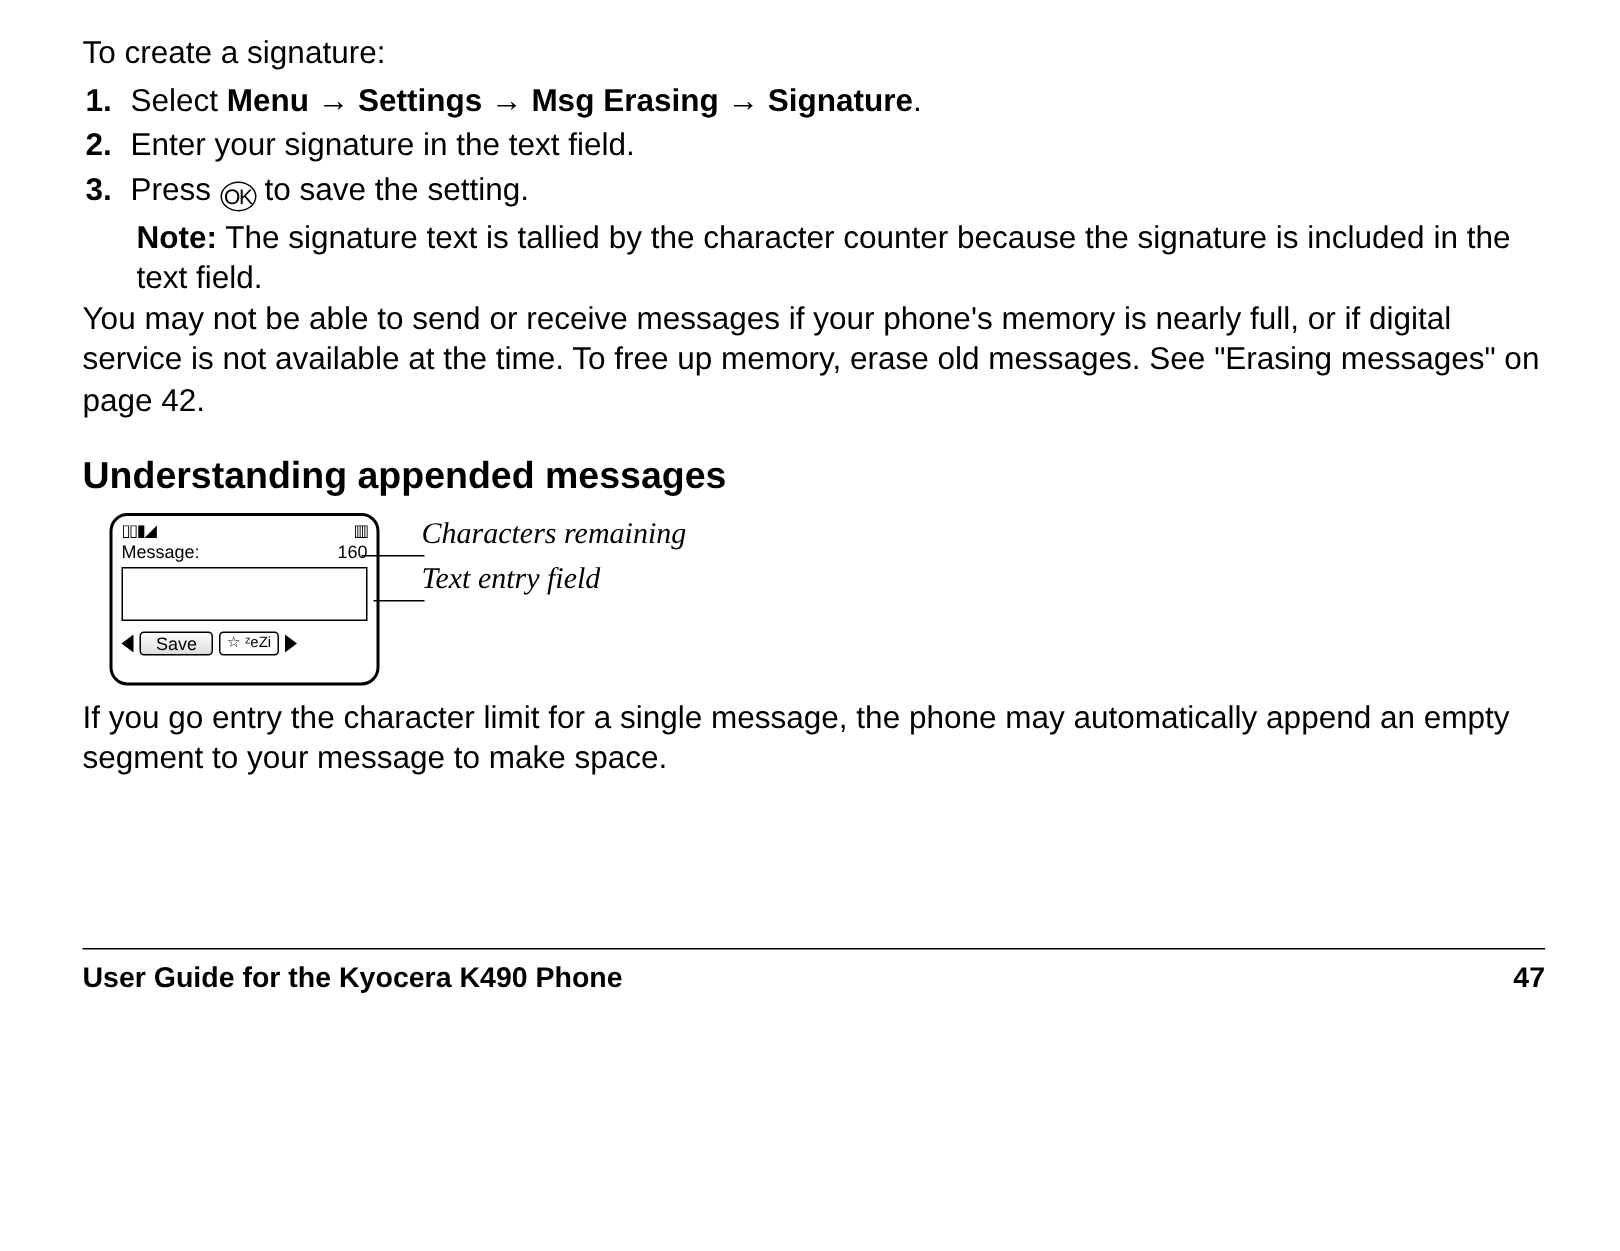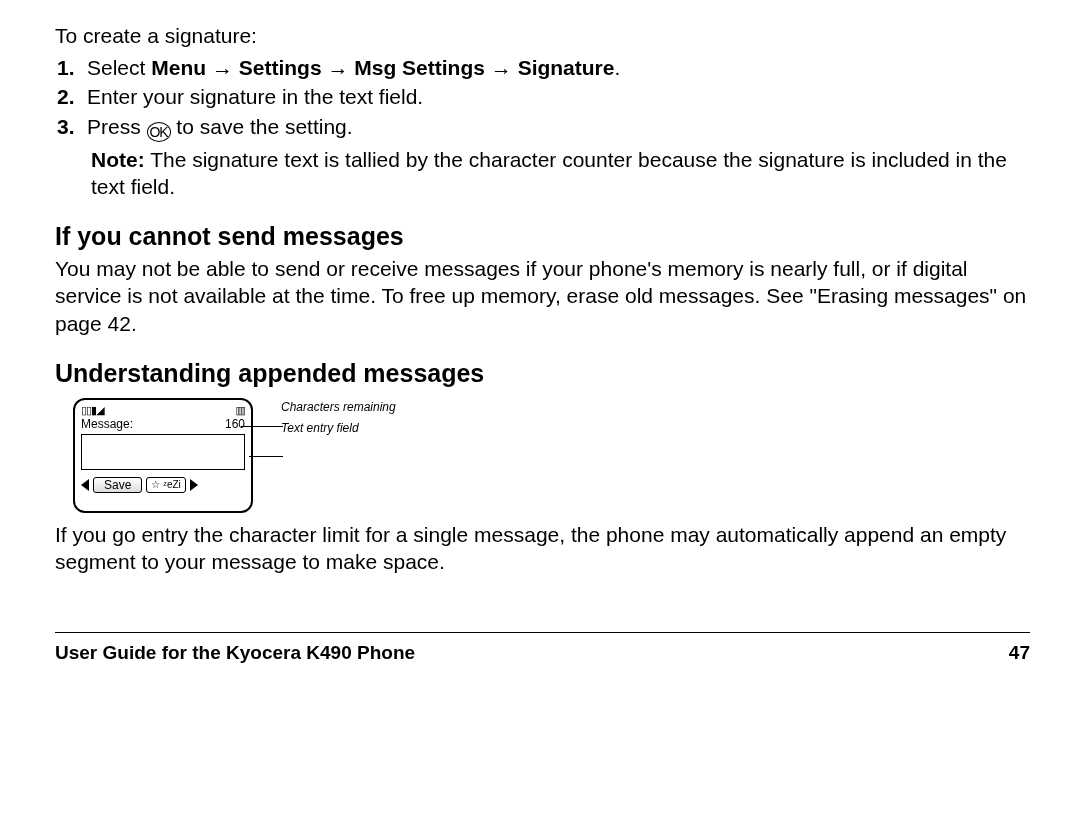--- a/index.html
+++ b/index.html
@@ -139,23 +139,24 @@
     padding: 0 4px;
     line-height: 14px;
     display: flex;
     gap: 3px;
   }
   .callout-block {
     position: relative;
     padding-left: 28px;
   }
   .callout {
-    font-size: 12px;
+    font-size: 20px;
     font-style: italic;
     line-height: 1.1;
+    font-family: Liberation Serif, serif;
   }
   .callout.chars { margin-top: 3px; }
   .callout.textf { margin-top: 8px; }
   
   .leader {
     position: absolute;
     background: #000;
     height: 1px;
   }
   .footer-rule {
@@ -184,42 +185,41 @@
   <p class="intro">To create a signature:</p>
 
   <div class="ol">
     <div class="li">
       <span class="num">1.</span>
       <span class="content">
         <span class="inline">Select </span><span class="inline bold">Menu</span>
         <span class="inline">→</span>
         <span class="inline bold">Settings</span>
         <span class="inline">→</span>
-        <span class="inline bold">Msg Settings</span>
+        <span class="inline bold">Msg Erasing</span>
         <span class="inline">→</span>
         <span class="inline bold">Signature</span><span class="inline">.</span>
       </span>
     </div>
     <div class="li">
       <span class="num">2.</span>
       <span class="content">Enter your signature in the text field.</span>
     </div>
     <div class="li">
       <span class="num">3.</span>
       <span class="content">
         <span class="inline">Press </span><span class="ok-icon">OK</span><span class="inline"> to save the setting.</span>
       </span>
     </div>
   </div>
 
   <div class="note-block">
     <span class="bold">Note:</span><span>  The signature text is tallied by the character counter because the signature is included in the text field.</span>
   </div>
 
-  <h2 class="section">If you cannot send messages</h2>
   <p class="para">You may not be able to send or receive messages if your phone's memory is nearly full, or if digital service is not available at the time. To free up memory, erase old messages. See "Erasing messages" on page 42.</p>
 
   <h2 class="section">Understanding appended messages</h2>
 
   <div class="diagram-row">
     <div style="position:relative;">
       <div class="phone-frame">
         <div class="phone-status">
           <span class="left-icons">▯▯▮◢</span>
           <span class="right-icons">▥</span>

